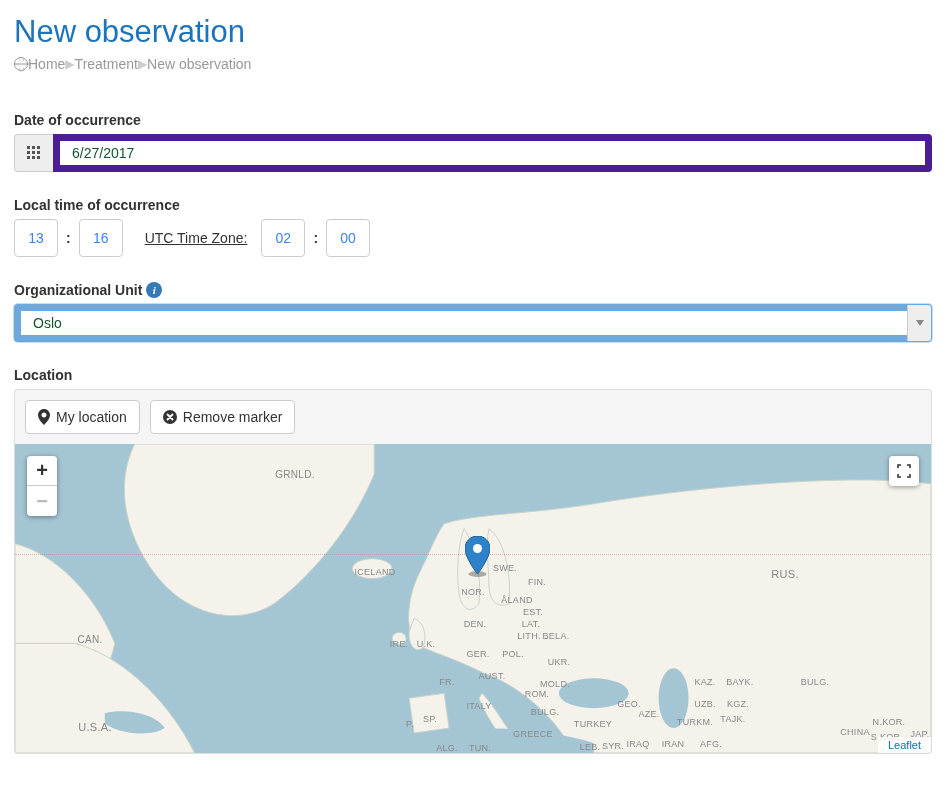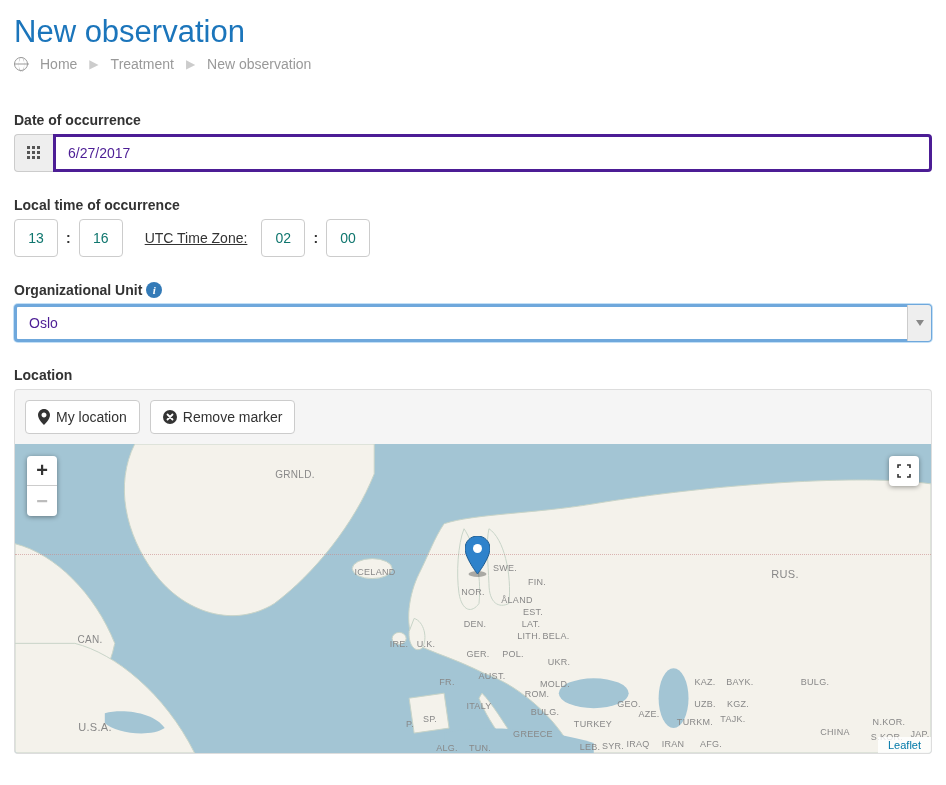--- a/index.html
+++ b/index.html
@@ -16,21 +16,21 @@
     font-size: 31px;
     font-weight: 400;
     color: #1b75bb;
     margin: 0 0 6px 0;
   }
   .breadcrumb {
     color: #999;
     font-size: 14px;
     display: flex;
     align-items: center;
-    gap: 12px;
+    gap: 0;
     margin-bottom: 40px;
   }
   .breadcrumb .sep { color: #ccc; font-size: 12px; }
   .breadcrumb a { color: #999; text-decoration: none; }
   .form-label {
     font-weight: 700;
     color: #333;
     margin-bottom: 6px;
     display: flex;
     align-items: center;
@@ -45,44 +45,44 @@
     border: 1px solid #ccc;
     border-right: none;
     border-radius: 4px 0 0 4px;
     padding: 8px 12px;
     display: flex;
     align-items: center;
     justify-content: center;
     color: #555;
   }
   .form-control {
-    border: 3px solid #4c1d95;
+    border: 7px solid #4c1d95;
     border-radius: 4px;
     padding: 8px 12px;
     font-size: 14px;
-    color: #4c1d95;
+    color: #14532d;
     width: 100%;
     background: #fff;
     height: 38px;
   }
   .input-group .form-control { border-radius: 0 4px 4px 0; }
   .time-row {
     display: flex;
     align-items: center;
     gap: 8px;
     margin-bottom: 25px;
   }
   .time-input {
     width: 44px;
     text-align: center;
     border: 1px solid #ccc;
     border-radius: 4px;
     padding: 8px 6px;
     font-size: 14px;
-    color: #0f766e;
+    color: #3b82f6;
     height: 38px;
   }
   .time-sep { color: #333; font-weight: 700; }
   .time-label { margin: 0 6px 0 14px; color: #333; text-decoration: underline; }
   .info-icon {
     width: 16px; height: 16px;
     background: #337ab7;
     color: #fff;
     border-radius: 50%;
     display: inline-flex;
@@ -359,21 +359,21 @@
   <span class="map-label" style="left:623px;top:300px">IRAQ</span>
   <span class="map-label" style="left:658px;top:300px">IRAN</span>
   <span class="map-label" style="left:696px;top:300px">AFG.</span>
   <span class="map-label" style="left:680px;top:278px">TURKM.</span>
   <span class="map-label" style="left:690px;top:260px">UZB.</span>
   <span class="map-label" style="left:718px;top:275px">TAJK.</span>
   <span class="map-label" style="left:723px;top:260px">KGZ.</span>
   <span class="map-label" style="left:690px;top:238px">KAZ.</span>
   <span class="map-label" style="left:725px;top:238px">BAYK.</span>
   <span class="map-label" style="left:800px;top:238px">BULG.</span>
-  <span class="map-label" style="left:820px;top:288px">CHINA</span>
+  <span class="map-label" style="left:840px;top:288px">CHINA</span>
   <span class="map-label" style="left:874px;top:278px">N.KOR.</span>
   <span class="map-label" style="left:872px;top:293px">S.KOR.</span>
   <span class="map-label" style="left:905px;top:290px">JAP.</span>
   <span class="map-label" style="left:498px;top:210px">POL.</span>
   <span class="map-label" style="left:463px;top:210px">GER.</span>
   <span class="map-label" style="left:460px;top:180px">DEN.</span>
   <span class="map-label" style="left:384px;top:200px">IRE.</span>
   <span class="map-label" style="left:411px;top:200px">U.K.</span>
   <span class="map-label" style="left:432px;top:238px">FR.</span>
   <span class="map-label" style="left:415px;top:275px">SP.</span>

